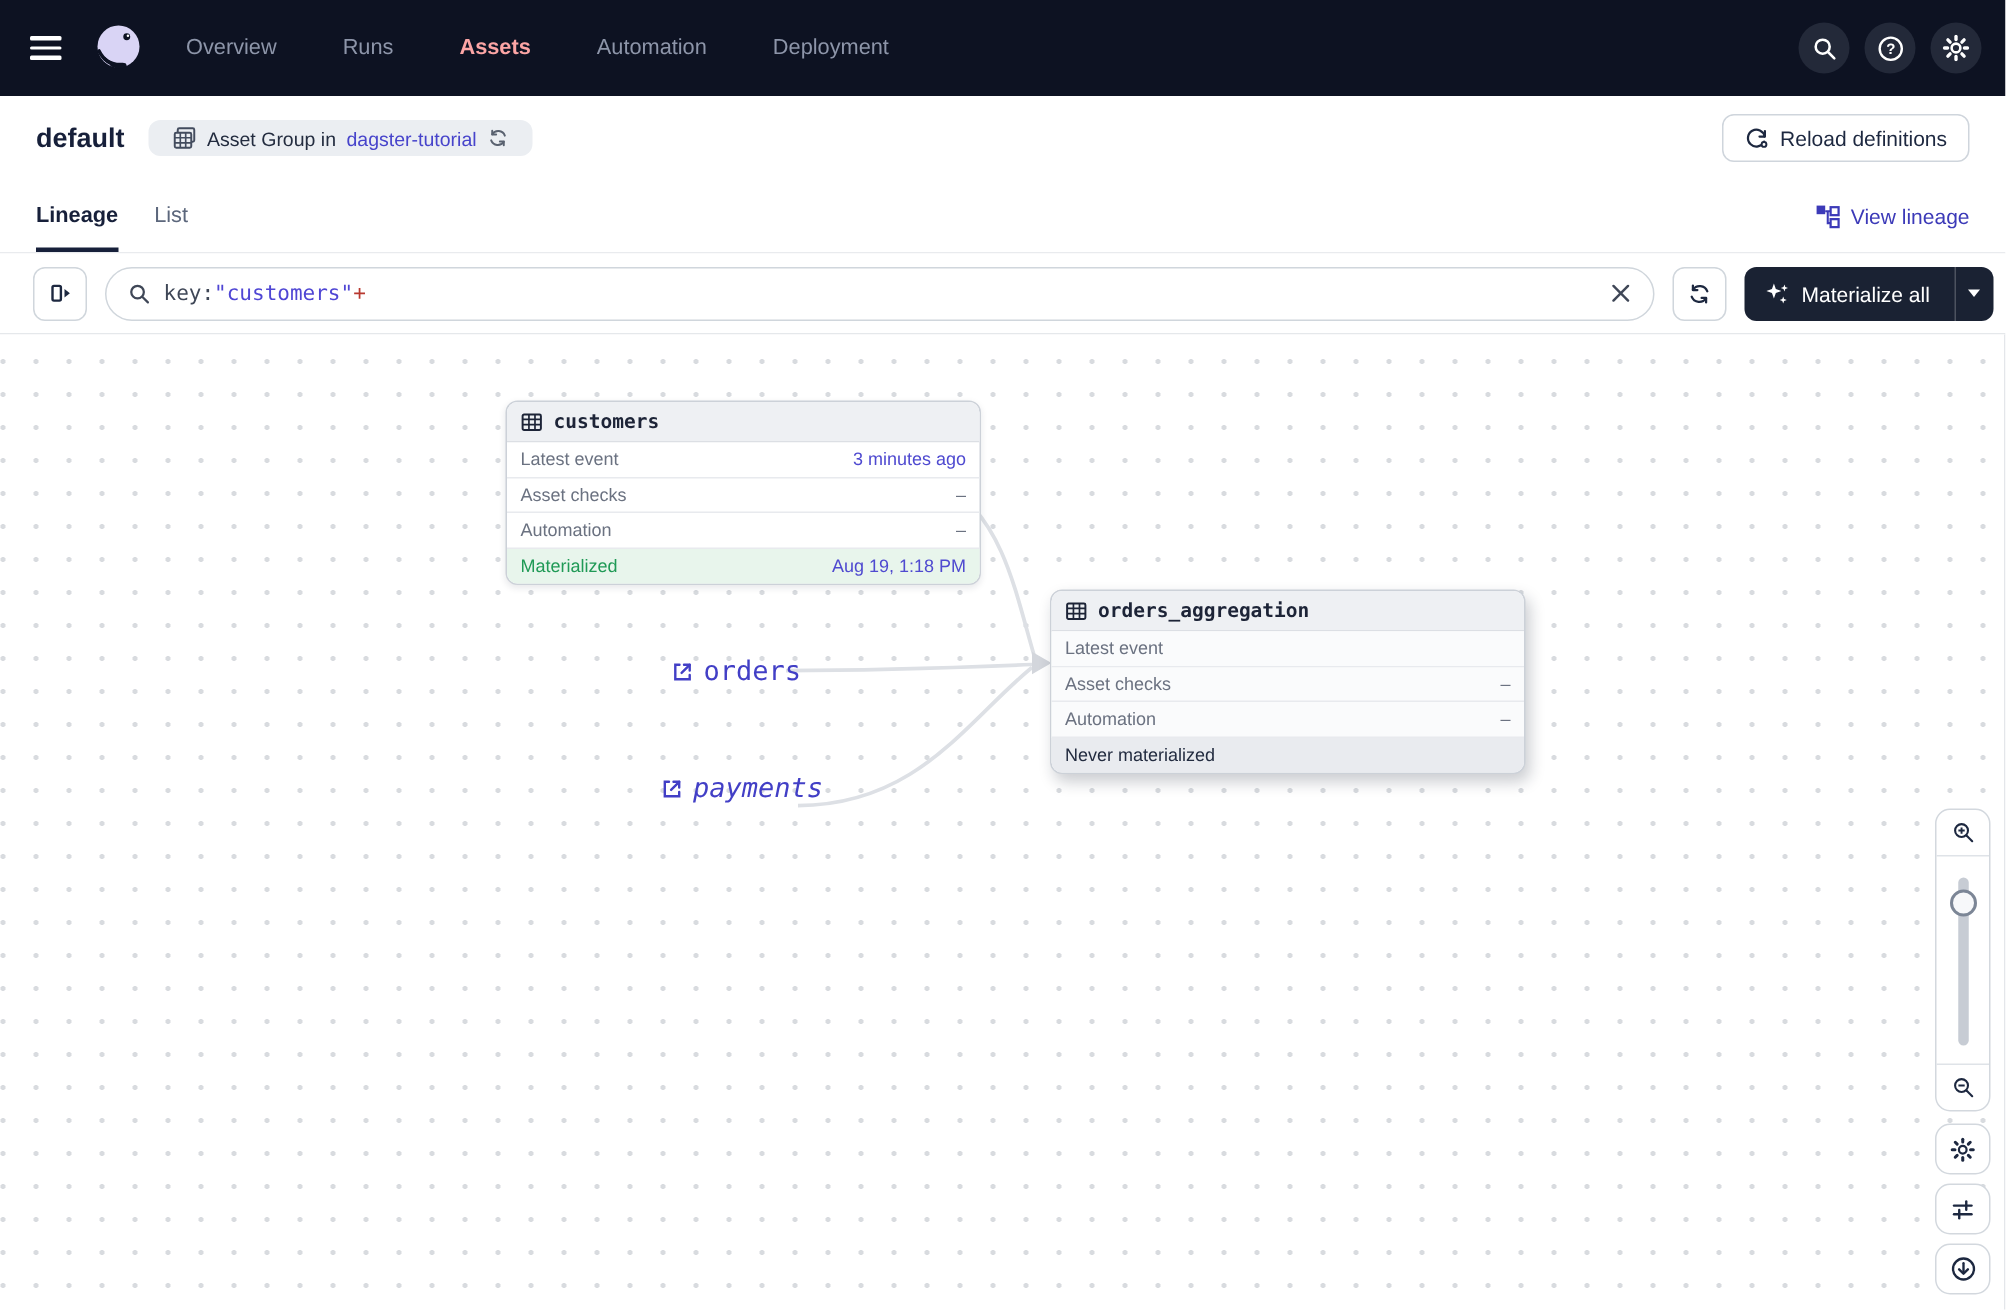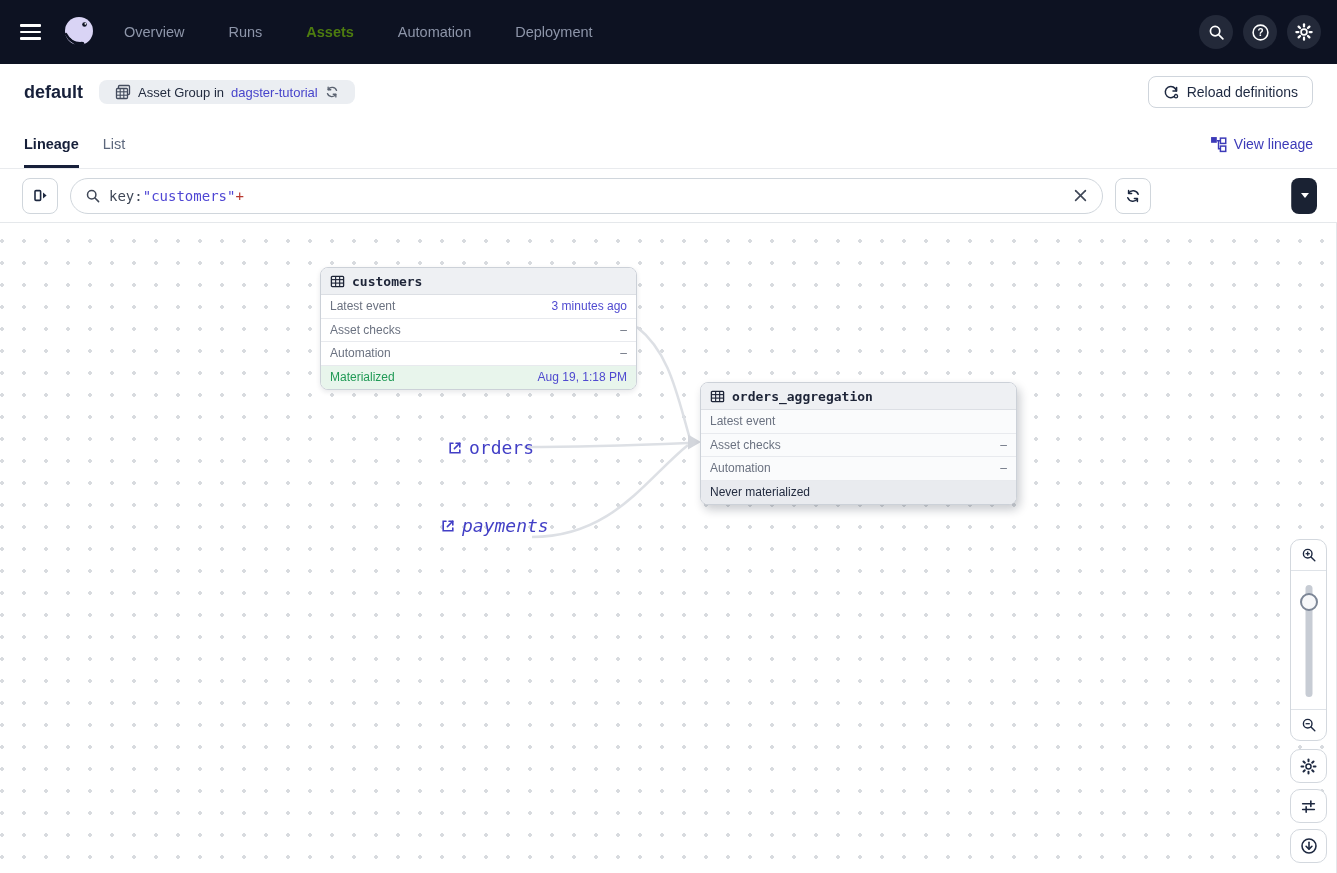--- a/index.html
+++ b/index.html
@@ -17,21 +17,21 @@
   .topnav {
     height: 64px; background: #0d1222;
     display: flex; align-items: center;
     padding: 0 16px 0 20px;
   }
   .hamburger { width: 24px; height: 24px; display: flex; flex-direction: column; justify-content: center; gap: 4px; cursor: pointer; margin-right: 16px; }
   .hamburger span { display: block; height: 2.5px; width: 21px; background: #ffffff; border-radius: 1px; }
   .logo { width: 38px; height: 38px; margin-right: 26px; }
   .nav-items { display: flex; align-items: center; gap: 44px; }
   .nav-item { color: #8d95a9; font-size: 14.5px; cursor: pointer; }
-  .nav-item.active { color: #4d7c0f; font-weight: 700; }
+  .nav-item.active { color: #fca5a5; font-weight: 700; }
   .nav-right { margin-left: auto; display: flex; align-items: center; gap: 10px; }
   .nav-icon-btn {
     width: 34px; height: 34px; border-radius: 50%;
     background: #232939; display: flex; align-items: center; justify-content: center;
     cursor: pointer;
   }
 
   
   .page-header {
     height: 56px; display: flex; align-items: center;
@@ -287,36 +287,44 @@
   </div>
   <div class="refresh-btn">
     <svg width="16" height="16" viewBox="0 0 16 16">
       <path d="M13.2 6.2 A5.4 5.4 0 0 0 3.6 5.2" fill="none" stroke="#1d2840" stroke-width="1.5" stroke-linecap="round"></path>
       <path d="M3.6 2.4 L3.6 5.4 L6.6 5.4" fill="none" stroke="#1d2840" stroke-width="1.5" stroke-linecap="round" stroke-linejoin="round"></path>
       <path d="M2.8 9.8 A5.4 5.4 0 0 0 12.4 10.8" fill="none" stroke="#1d2840" stroke-width="1.5" stroke-linecap="round"></path>
       <path d="M12.4 13.6 L12.4 10.6 L9.4 10.6" fill="none" stroke="#1d2840" stroke-width="1.5" stroke-linecap="round" stroke-linejoin="round"></path>
     </svg>
   </div>
   <div class="materialize-split">
+    <div class="materialize-main">
+      <svg width="16" height="16" viewBox="0 0 16 16" fill="#ffffff">
+        <path d="M5.6 1 L6.9 4.7 L10.6 6 L6.9 7.3 L5.6 11 L4.3 7.3 L0.6 6 L4.3 4.7 Z"></path>
+        <path d="M12.6 1.6 L13.2 3.4 L15 4 L13.2 4.6 L12.6 6.4 L12 4.6 L10.2 4 L12 3.4 Z"></path>
+        <path d="M11.8 9.6 L12.4 11.4 L14.2 12 L12.4 12.6 L11.8 14.4 L11.2 12.6 L9.4 12 L11.2 11.4 Z"></path>
+      </svg>
+      <span>Materialize all</span>
+    </div>
     <div class="materialize-caret">
       <div class="caret-down"></div>
     </div>
   </div>
 </div>
 
 <div class="canvas">
 
   <svg class="edges" width="1337" height="651" viewBox="0 0 1337 651">
     <path d="M 637 104 C 670 130, 677 172, 690 216" fill="none" stroke="#dde0e5" stroke-width="2.5"></path>
     <path d="M 524 224 C 592 224, 640 222, 688 220" fill="none" stroke="#dde0e5" stroke-width="2.5"></path>
     <path d="M 532 314 C 612 314, 646 256, 688 222" fill="none" stroke="#dde0e5" stroke-width="2.5"></path>
     <polygon points="688,211.5 701,219 688,226.5" fill="#d3d6dc"></polygon>
   </svg>
 
-  <div class="asset-node node-a" style="left:320px; top:44px;">
+  <div class="asset-node node-a" style="left:337px; top:44px;">
     <div class="node-header">
       <svg width="15" height="15" viewBox="0 0 16 16">
         <rect x="1.5" y="2.5" width="13" height="11" rx="1" fill="none" stroke="#1d2437" stroke-width="1.4"></rect>
         <line x1="1.5" y1="6" x2="14.5" y2="6" stroke="#1d2437" stroke-width="1.2"></line>
         <line x1="1.5" y1="9.7" x2="14.5" y2="9.7" stroke="#1d2437" stroke-width="1.2"></line>
         <line x1="6" y1="2.5" x2="6" y2="13.5" stroke="#1d2437" stroke-width="1.2"></line>
         <line x1="10.3" y1="2.5" x2="10.3" y2="13.5" stroke="#1d2437" stroke-width="1.2"></line>
       </svg>
       <span>customers</span>
     </div>
@@ -331,21 +339,21 @@
     <div class="node-row">
       <span class="nr-label">Automation</span>
       <span class="nr-value">–</span>
     </div>
     <div class="node-row success">
       <span class="nr-label">Materialized</span>
       <span class="nr-value link">Aug 19, 1:18 PM</span>
     </div>
   </div>
 
-  <div class="asset-node node-b" style="left:700px; top:159px;">
+  <div class="asset-node node-b" style="left:700px; top:170px;">
     <div class="node-header">
       <svg width="15" height="15" viewBox="0 0 16 16">
         <rect x="1.5" y="2.5" width="13" height="11" rx="1" fill="none" stroke="#1d2437" stroke-width="1.4"></rect>
         <line x1="1.5" y1="6" x2="14.5" y2="6" stroke="#1d2437" stroke-width="1.2"></line>
         <line x1="1.5" y1="9.7" x2="14.5" y2="9.7" stroke="#1d2437" stroke-width="1.2"></line>
         <line x1="6" y1="2.5" x2="6" y2="13.5" stroke="#1d2437" stroke-width="1.2"></line>
         <line x1="10.3" y1="2.5" x2="10.3" y2="13.5" stroke="#1d2437" stroke-width="1.2"></line>
       </svg>
       <span>orders_aggregation</span>
     </div>

